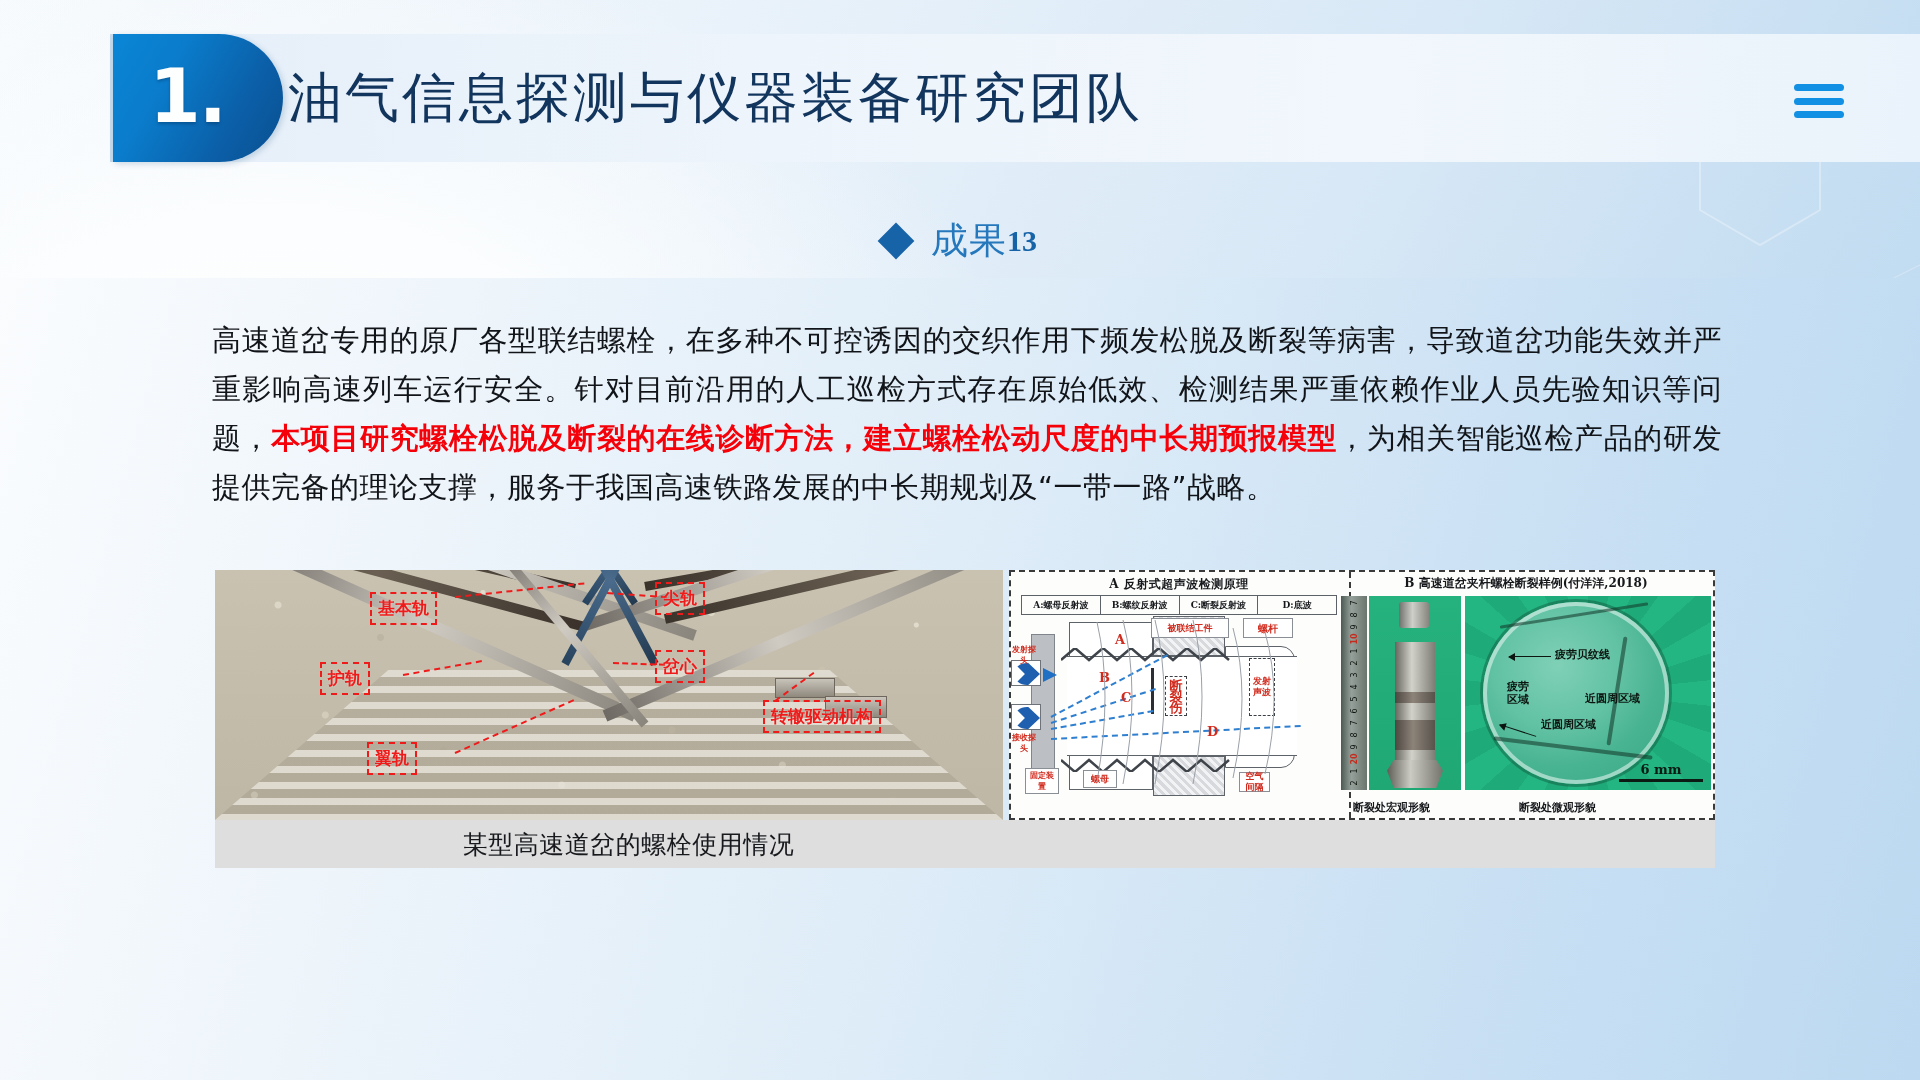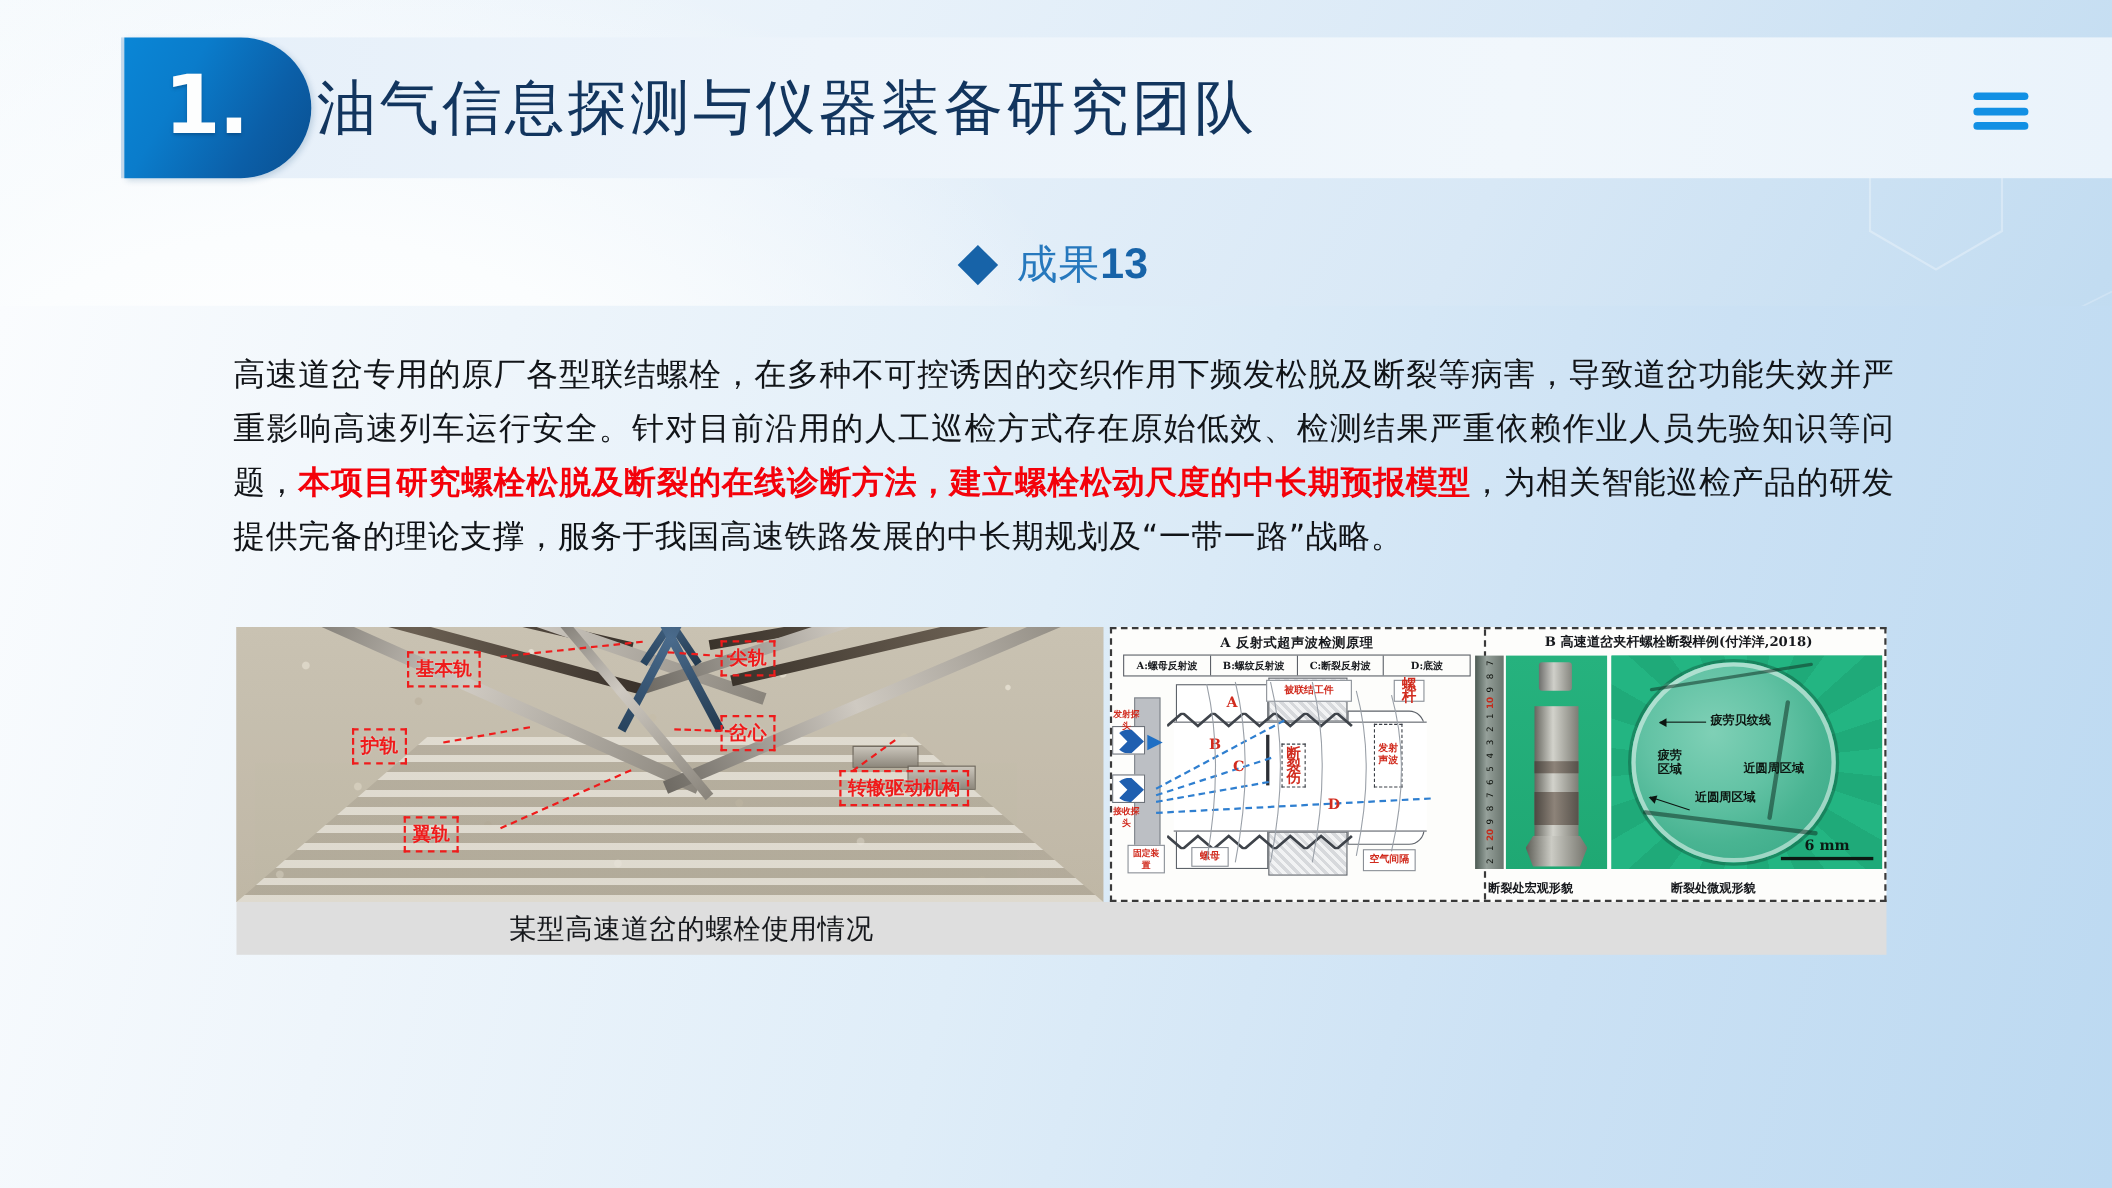--- a/index.html
+++ b/index.html
@@ -65,22 +65,22 @@
   }
   #subtitle-row .diamond{
     width:26px; height:26px; background:#1763a8;
     transform:rotate(45deg); margin-right:22px; flex:none;
   }
   #subtitle-row .st-a{
     font-family:"DejaVu Serif","Liberation Serif",serif;
     font-size:37px; color:#2678bd; letter-spacing:1px;
   }
   #subtitle-row .st-n{
-    font-family:Liberation Sans, sans-serif;
-    font-size:39px; font-weight:bold; color:#1763a8; letter-spacing:0;text-align:right;
+    font-family:Liberation Serif, serif;
+    font-size:30px; font-weight:bold; color:#1763a8; letter-spacing:0;text-align:right;
   }
   #subtitle-row .st-b{
     font-family:"DejaVu Serif","Liberation Serif",serif;
     font-size:37px; color:#2b86c9; letter-spacing:1px; margin-left:22px;
   }
 
   
   #body-panel{
     position:absolute; left:0; top:278px; width:1920px; height:802px; z-index:2;
     background:linear-gradient(105deg,#fafcfe 0%,#eef5fb 22%,#dfedf8 48%,#cbe1f4 74%,#bcd9f1 100%);
@@ -433,23 +433,23 @@
       <div class="dlabel" style="left:88px; top:98px;">B</div>
       <div class="dlabel" style="left:110px; top:118px;">C</div>
       <div class="dlabel" style="left:196px; top:152px;">D</div>
 
       <div class="dbox" style="left:-2px; top:72px; width:30px; height:22px; border:none; background:transparent; font-size:8px;">发射探头</div>
       <div class="dbox" style="left:-2px; top:160px; width:30px; height:22px; border:none; background:transparent; font-size:8px;">接收探头</div>
       <div class="dbox" style="left:14px; top:196px; width:34px; height:26px; font-size:8px;">固定装置</div>
       <div class="dbox" style="left:72px; top:198px; width:34px; height:18px; font-size:9px;">螺母</div>
       <div class="dbox" style="left:140px; top:46px; width:78px; height:20px; font-size:9px;">被联结工件</div>
       <div class="dbox dash" style="left:154px; top:104px; width:22px; height:40px; font-size:13px;">断裂伤</div>
-      <div class="dbox" style="left:232px; top:46px; width:28px; height:20px; font-size:13px;margin-left:24px;">螺杆</div>
+      <div class="dbox" style="left:232px; top:46px; width:50px; height:20px; font-size:10px;">螺杆</div>
       <div class="dbox dash" style="left:238px; top:86px; width:26px; height:58px; font-size:9px;">发射声波</div>
-      <div class="dbox" style="left:228px; top:200px; width:48px; height:20px; font-size:9px;">空气间隔</div>
+      <div class="dbox" style="left:228px; top:200px; width:31px; height:20px; font-size:9px;">空气间隔</div>
 
       <svg style="position:absolute; left:40px; top:40px; width:260px; height:190px;">
         <g fill="none" stroke="#9aa0a8" stroke-width="1">
           <path d="M 46 10 Q 62 80 46 170"></path>
           <path d="M 72 8 Q 90 80 72 172"></path>
           <path d="M 104 8 Q 122 80 104 172"></path>
           <path d="M 142 8 Q 160 80 142 172"></path>
           <path d="M 182 16 Q 200 82 182 166"></path>
           <path d="M 214 20 Q 232 84 214 162"></path>
         </g>

